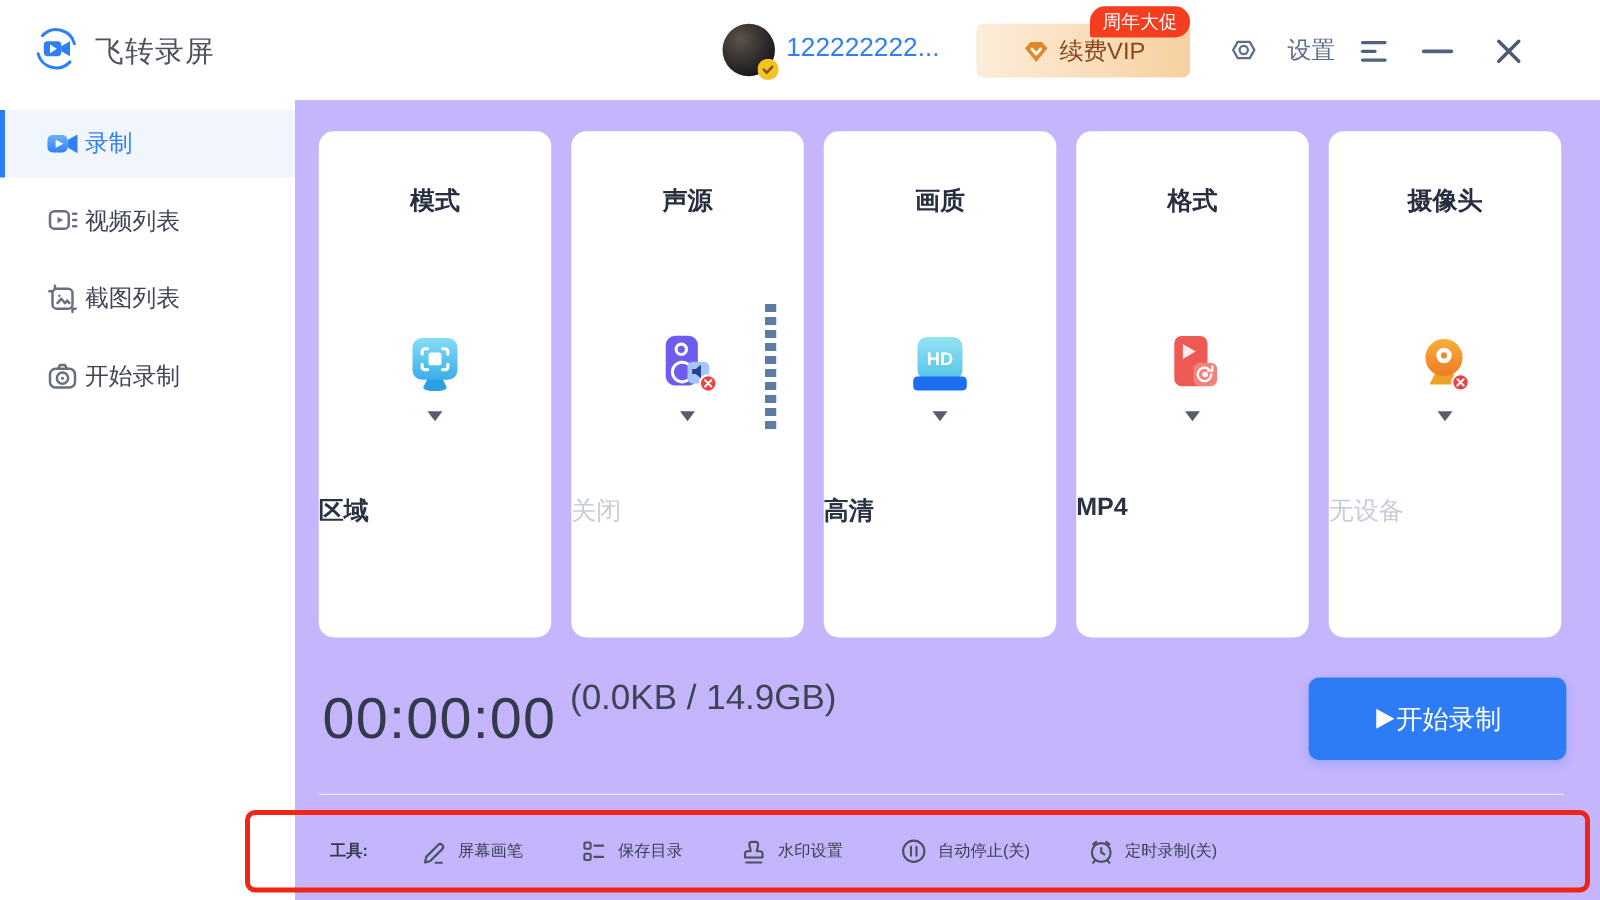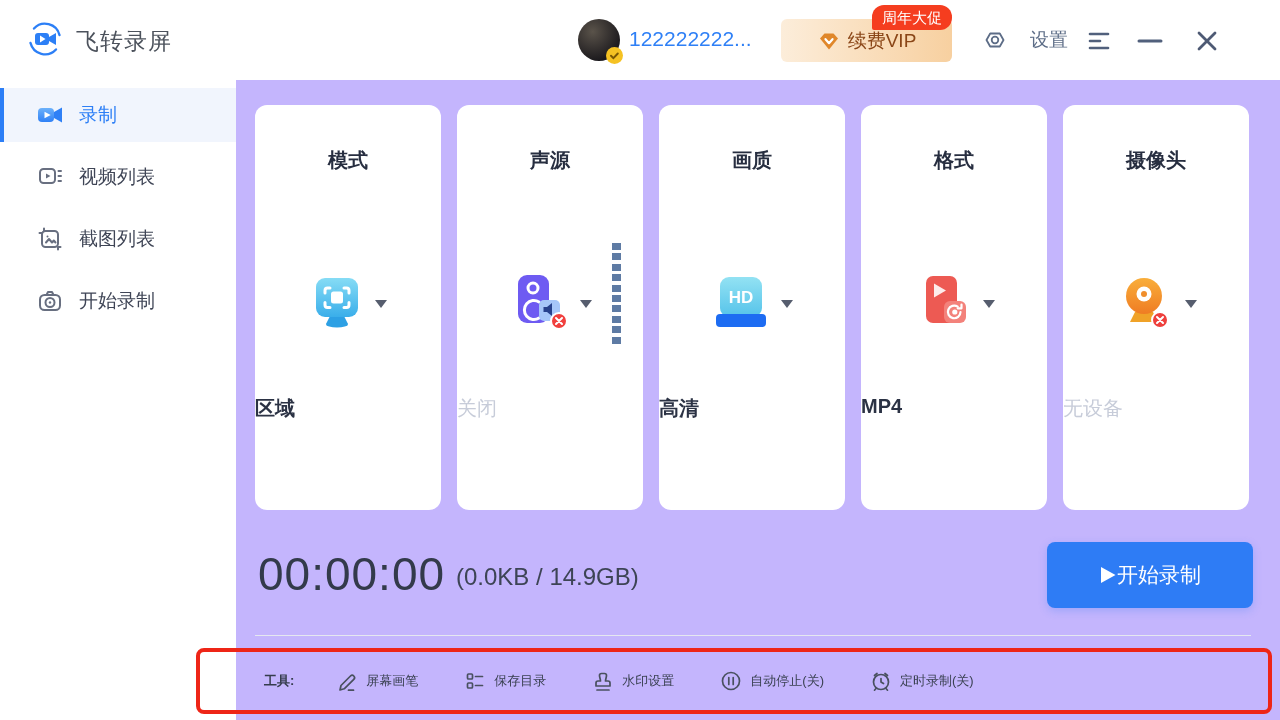--- a/index.html
+++ b/index.html
@@ -21,45 +21,45 @@
              background:#f53d1f;color:#ffffff;font-size:15px;border-radius:12px 12px 12px 2px;z-index:6;}
   .settings{position:absolute;left:983px;top:27px;display:flex;align-items:center;gap:23px;
             font-size:19px;color:#5d6d87;cursor:pointer;}
   .win-btn{position:absolute;cursor:pointer;display:flex;align-items:center;justify-content:center;}
   .wb-menu{left:1086px;top:28px;width:26px;height:26px;}
   .wb-min{left:1135px;top:28px;width:30px;height:26px;}
   .wb-close{left:1192px;top:26px;width:30px;height:30px;}
 
   
   .sidebar{position:absolute;top:80px;left:0;width:236px;height:640px;background:#ffffff;z-index:4;}
-  .side-item{position:absolute;left:0;width:236px;height:46px;display:flex;align-items:center;gap:15px;
+  .side-item{position:absolute;left:0;width:236px;height:46px;display:flex;align-items:center;gap:4px;
              padding-left:36px;box-sizing:border-box;font-size:19px;color:#3f4556;cursor:pointer;}
   .side-item .si-icon{width:28px;height:28px;display:flex;align-items:center;justify-content:center;}
   .side-item.active{background:#f1f5fd;color:#2f80f6;height:54px;}
   .side-item.active::before{content:"";position:absolute;left:0;top:0;bottom:0;width:4px;background:#2c7ef6;}
 
   
   .content{position:absolute;top:80px;left:236px;width:1044px;height:640px;background:#c4b5fd;}
 
   .card{position:absolute;top:25px;width:186px;height:405px;background:#ffffff;border-radius:12px;cursor:pointer;}
   .card-title{position:absolute;top:42px;left:0;width:100%;text-align:center;
               font-size:20px;font-weight:700;color:#272e40;}
   .card-iconrow{position:absolute;top:162px;left:0;width:100%;height:70px;display:flex;
-                align-items:center;justify-content:center;gap:10px;cursor:pointer;}
+                align-items:center;justify-content:center;gap:10px;cursor:pointer;flex-direction:column;}
   .dd-arrow{width:0;height:0;border-left:6px solid transparent;border-right:6px solid transparent;
             border-top:8px solid #565d6e;margin-top:4px;}
   .card-value{position:absolute;top:290px;left:0;width:100%;text-align:left;
               font-size:20px;font-weight:700;color:#2b3244;}
   .card-value.disabled{color:#c7ccd9;font-weight:400;}
 
   .dot-divider{position:absolute;left:376px;top:163px;width:9px;height:101px;
                background:repeating-linear-gradient(to bottom,#5e7ba4 0 7px,rgba(0,0,0,0) 7px 10.4px);}
 
   .timer{position:absolute;left:22px;top:467px;font-size:46px;color:#333a4b;letter-spacing:1px;}
-  .storage{position:absolute;left:220px;top:483px;font-size:24px;color:#3d4455;}
+  .storage{position:absolute;left:220px;top:462px;font-size:28px;color:#3d4455;}
   .start-btn{position:absolute;left:811px;top:462px;width:206px;height:66px;border-radius:8px;
              background:#2e7cf5;display:flex;align-items:center;justify-content:center;
              color:#ffffff;font-size:21px;cursor:pointer;box-shadow:0 3px 8px rgba(46,124,245,.25);}
 
   .hr-line{position:absolute;left:19px;top:555px;width:996px;height:1px;background:#e5e8f0;}
 
   .toolbar{position:absolute;left:28px;top:586px;height:30px;display:flex;align-items:center;
            font-size:13px;color:#3a4152;}
   .tb-label{margin-right:42px;font-weight:700;color:#353c4d;}
   .tb-item{display:flex;align-items:center;gap:8px;margin-right:46px;cursor:pointer;white-space:nowrap;}

